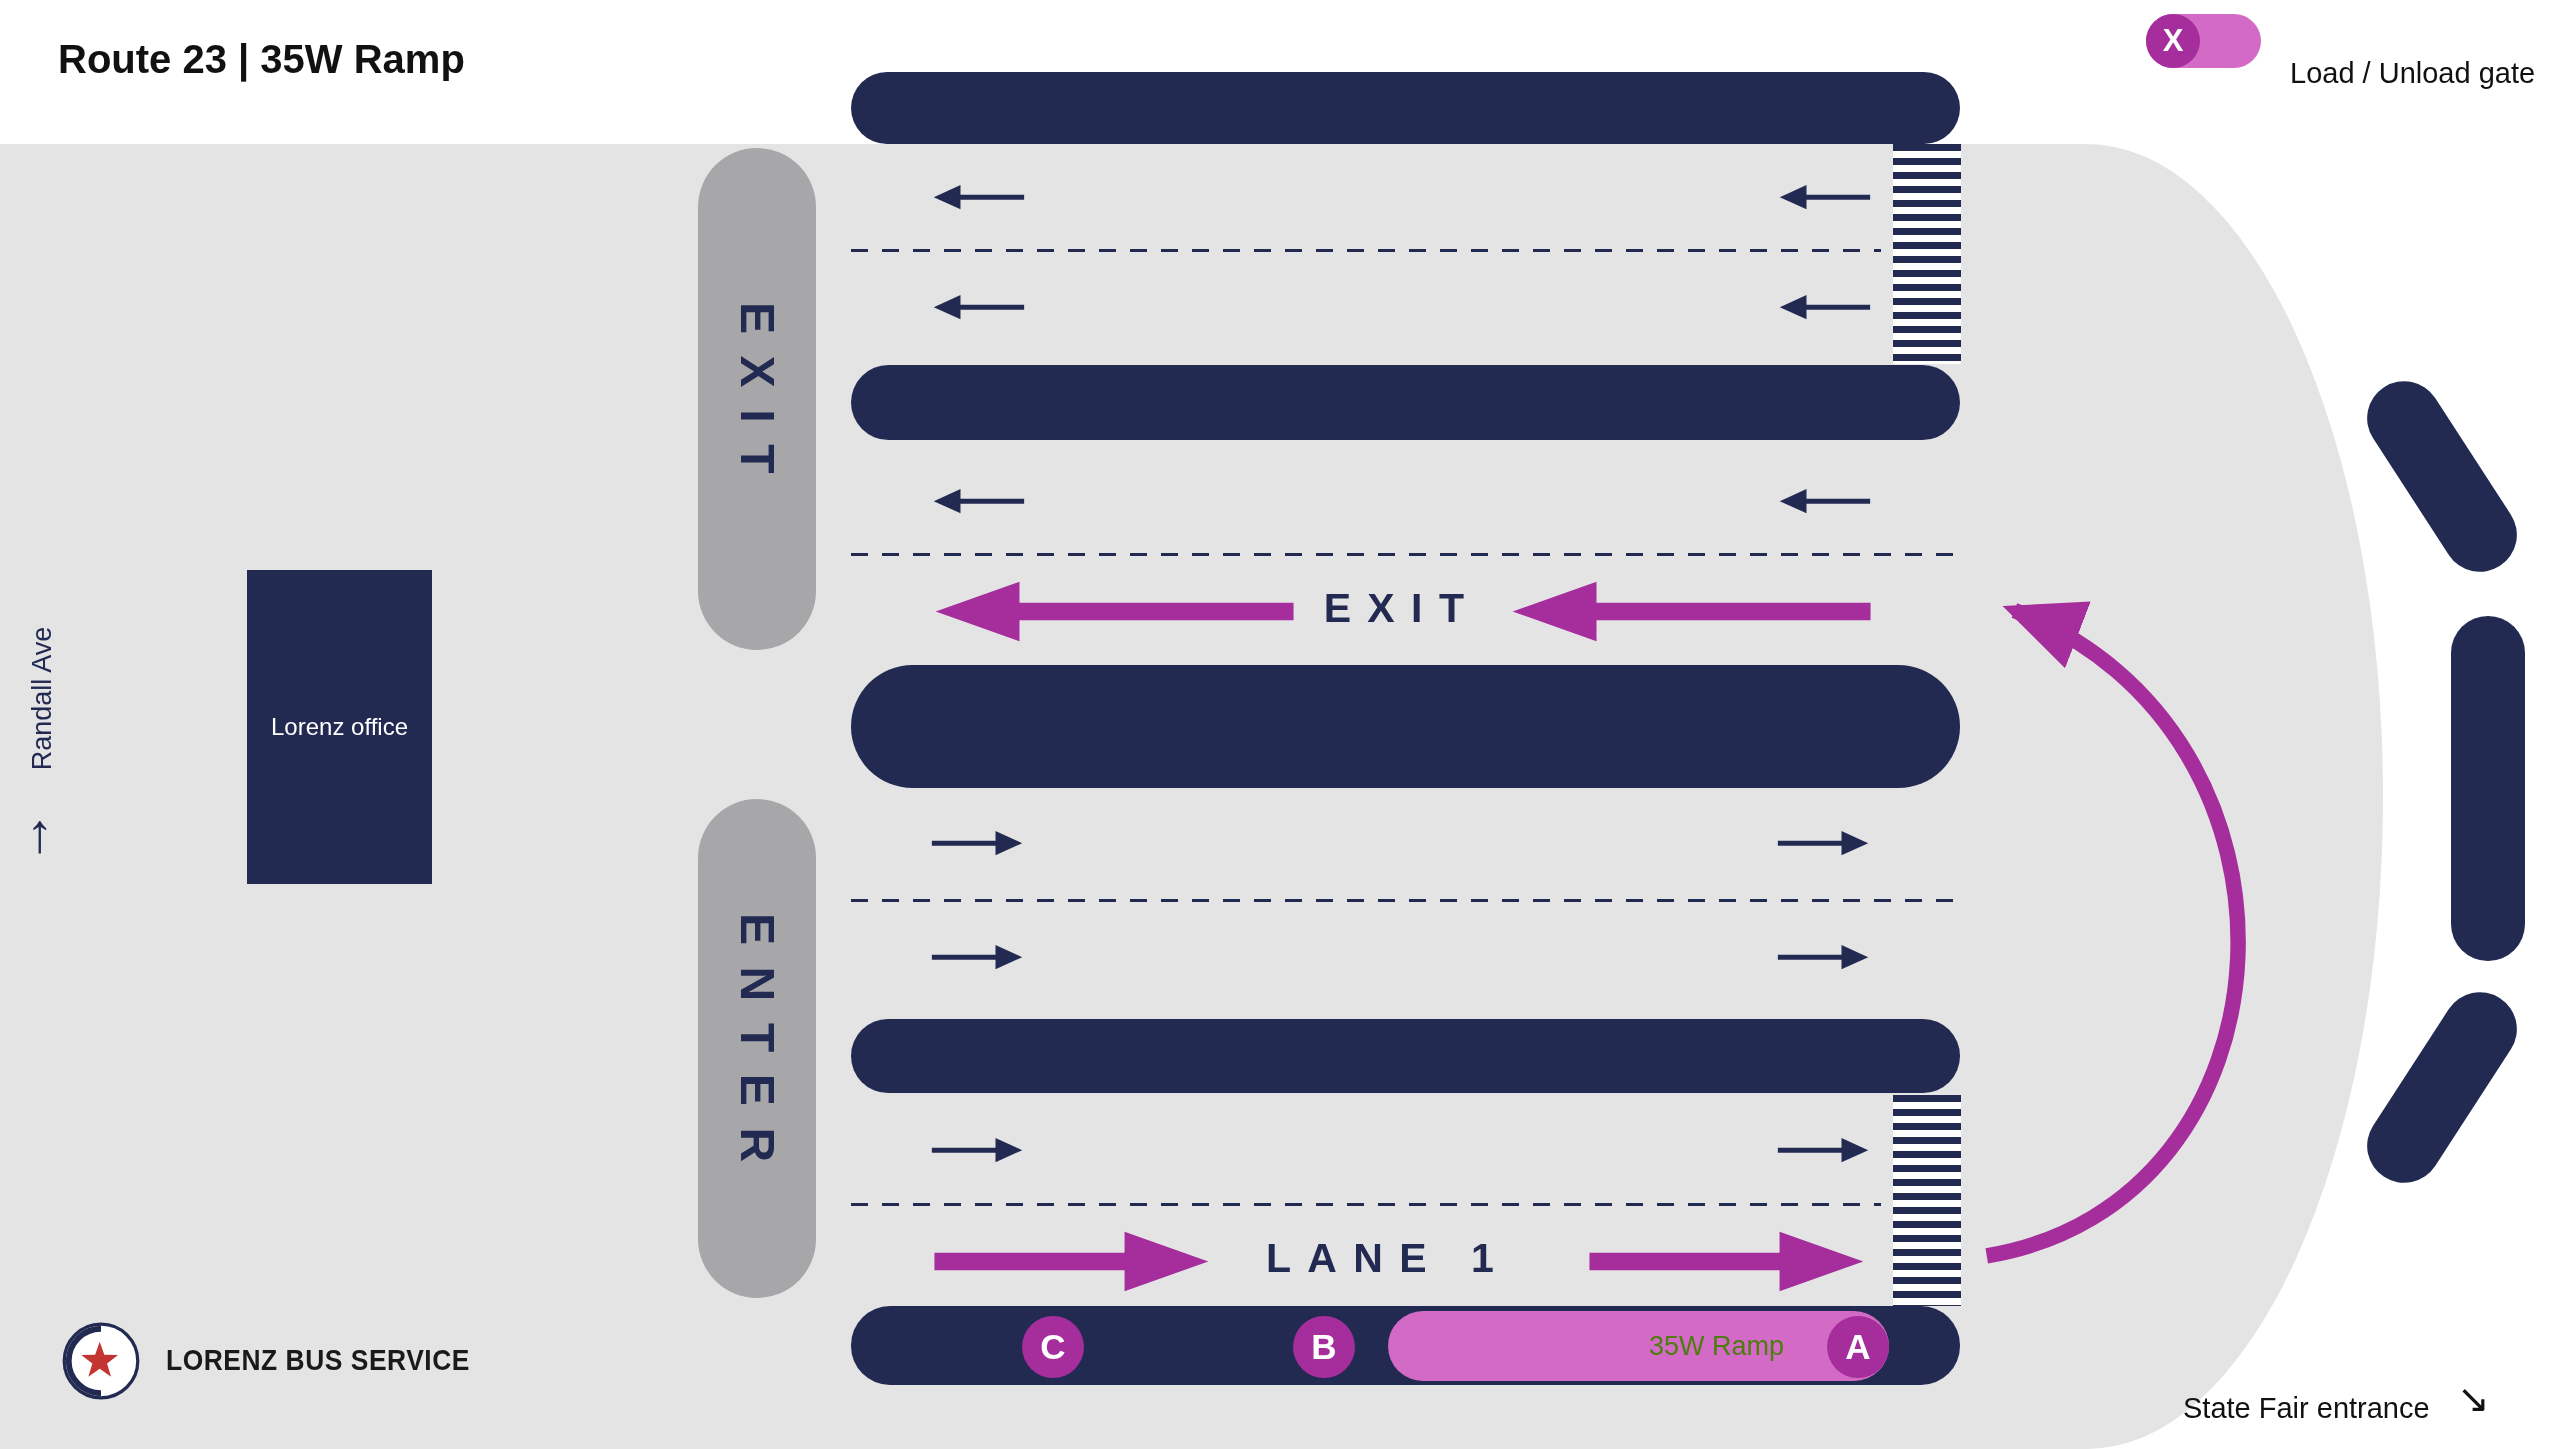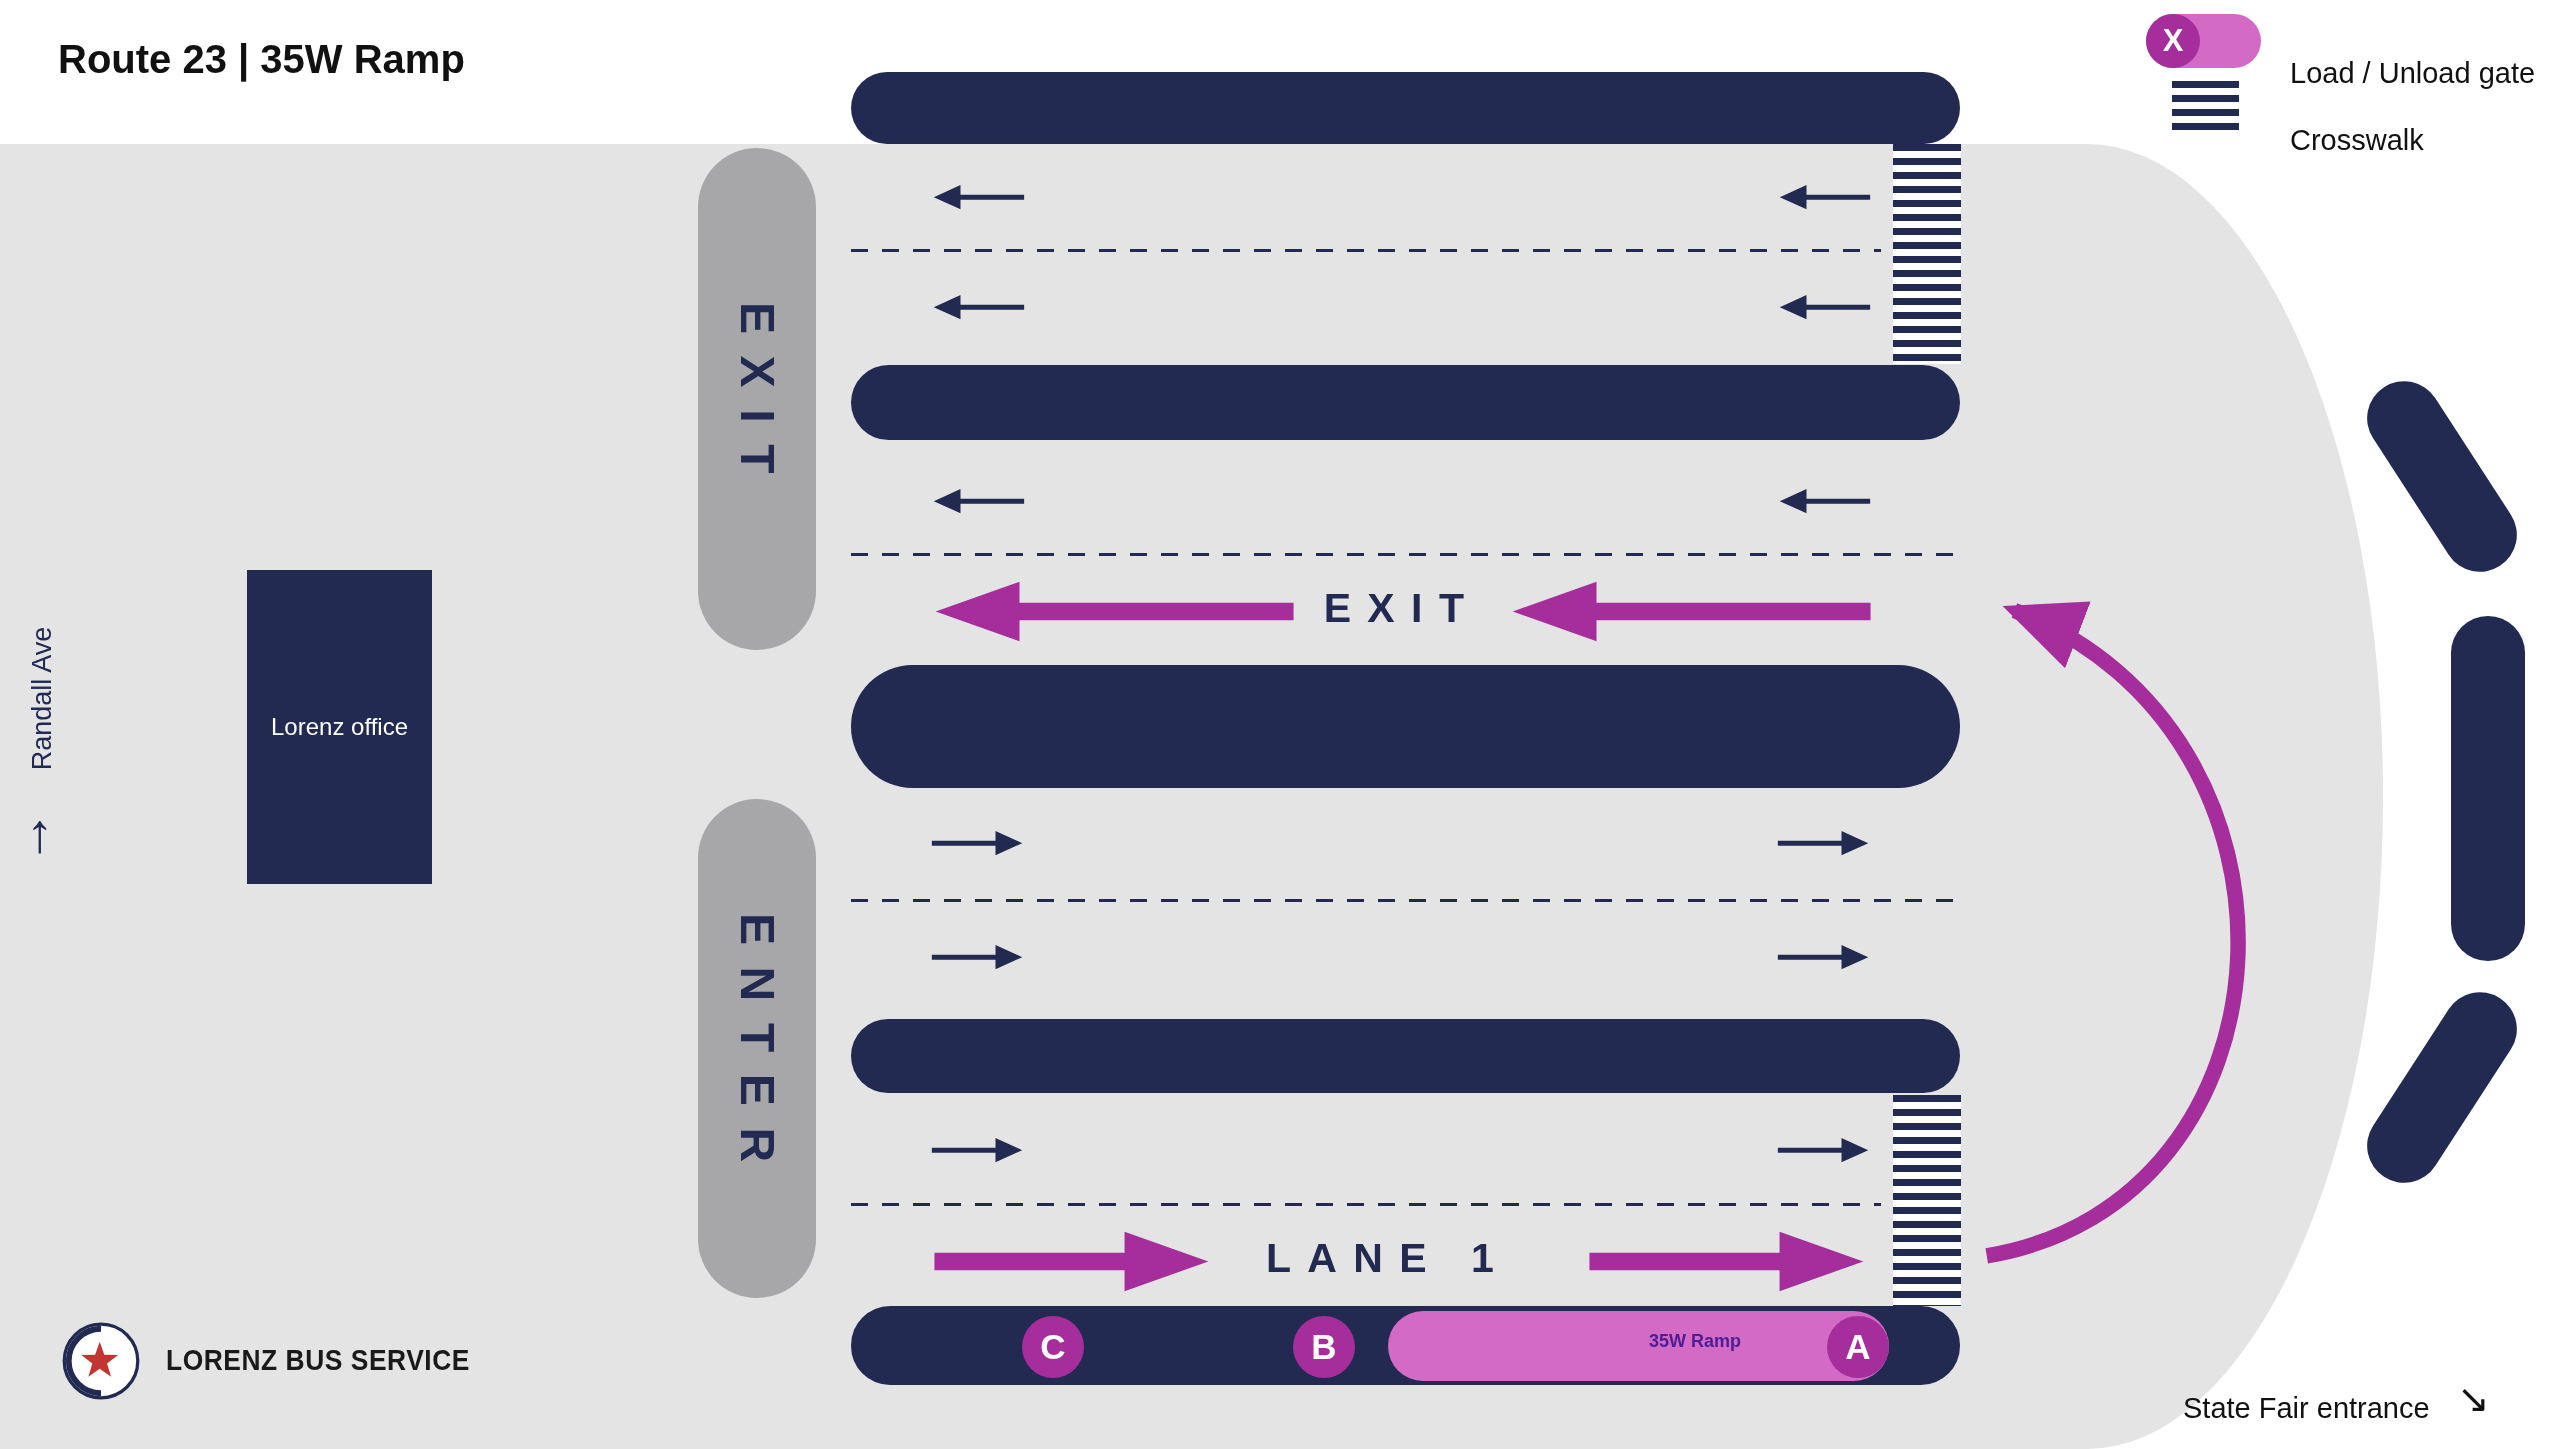--- a/index.html
+++ b/index.html
@@ -80,21 +80,21 @@
   .street-arrow{position:absolute;left:26px;top:806px;font-size:55px;color:var(--navy);line-height:1;}
 
   
   .bay{position:absolute;width:74px;background:var(--navy);border-radius:643px;}
   .bay-top{left:2405px;top:370px;height:213px;transform:rotate(-33deg);}
   .bay-mid{left:2451px;top:616px;height:345px;}
   .bay-bot{left:2405px;top:981px;height:213px;transform:rotate(33deg);}
 
   
   .ramp-pill{position:absolute;left:1388px;top:1311px;width:501px;height:70px;background:var(--pink);border-radius:35px;}
-  .ramp-label{position:absolute;left:1649px;top:1331px;font-size:18px;color:#4c1d95;font-weight:bold;}
+  .ramp-label{position:absolute;left:1649px;top:1331px;font-size:27px;color:#4d7c0f;}
   .gate-circle{position:absolute;width:62px;height:62px;border-radius:50%;background:var(--magenta);
       color:#fff;font-size:35px;font-weight:bold;display:flex;align-items:center;justify-content:center;top:1316px;}
   .gc-c{left:1022px;}
   .gc-b{left:1293px;}
   .gc-a{left:1827px;}
 
   
   .logo{position:absolute;left:61px;top:1321px;}
   .brand{position:absolute;left:166px;top:1343px;font-size:30px;font-weight:bold;color:#1a1a1a;
       transform:scaleX(0.88);transform-origin:left center;letter-spacing:0.6px;white-space:nowrap;}
@@ -111,24 +111,20 @@
   <div class="lot"></div>
 
   <div class="title">Route 23 | 35W Ramp</div>
 
   <div class="legend">
     <div class="legend-row">
       <span class="gate-swatch">
         <span class="gate-swatch-circle">X</span>
       </span>
       <span class="legend-label">Load / Unload gate</span>
-    </div>
-    <div class="legend-row">
-      <span class="cw-swatch"></span>
-      <span class="legend-label">Crosswalk</span>
     </div>
   </div>
 
   <div class="island i1"></div>
   <div class="island i2"></div>
   <div class="island i3"></div>
   <div class="island i4"></div>
   <div class="island i5"></div>
 
   <div class="crosswalk cw1"></div>

